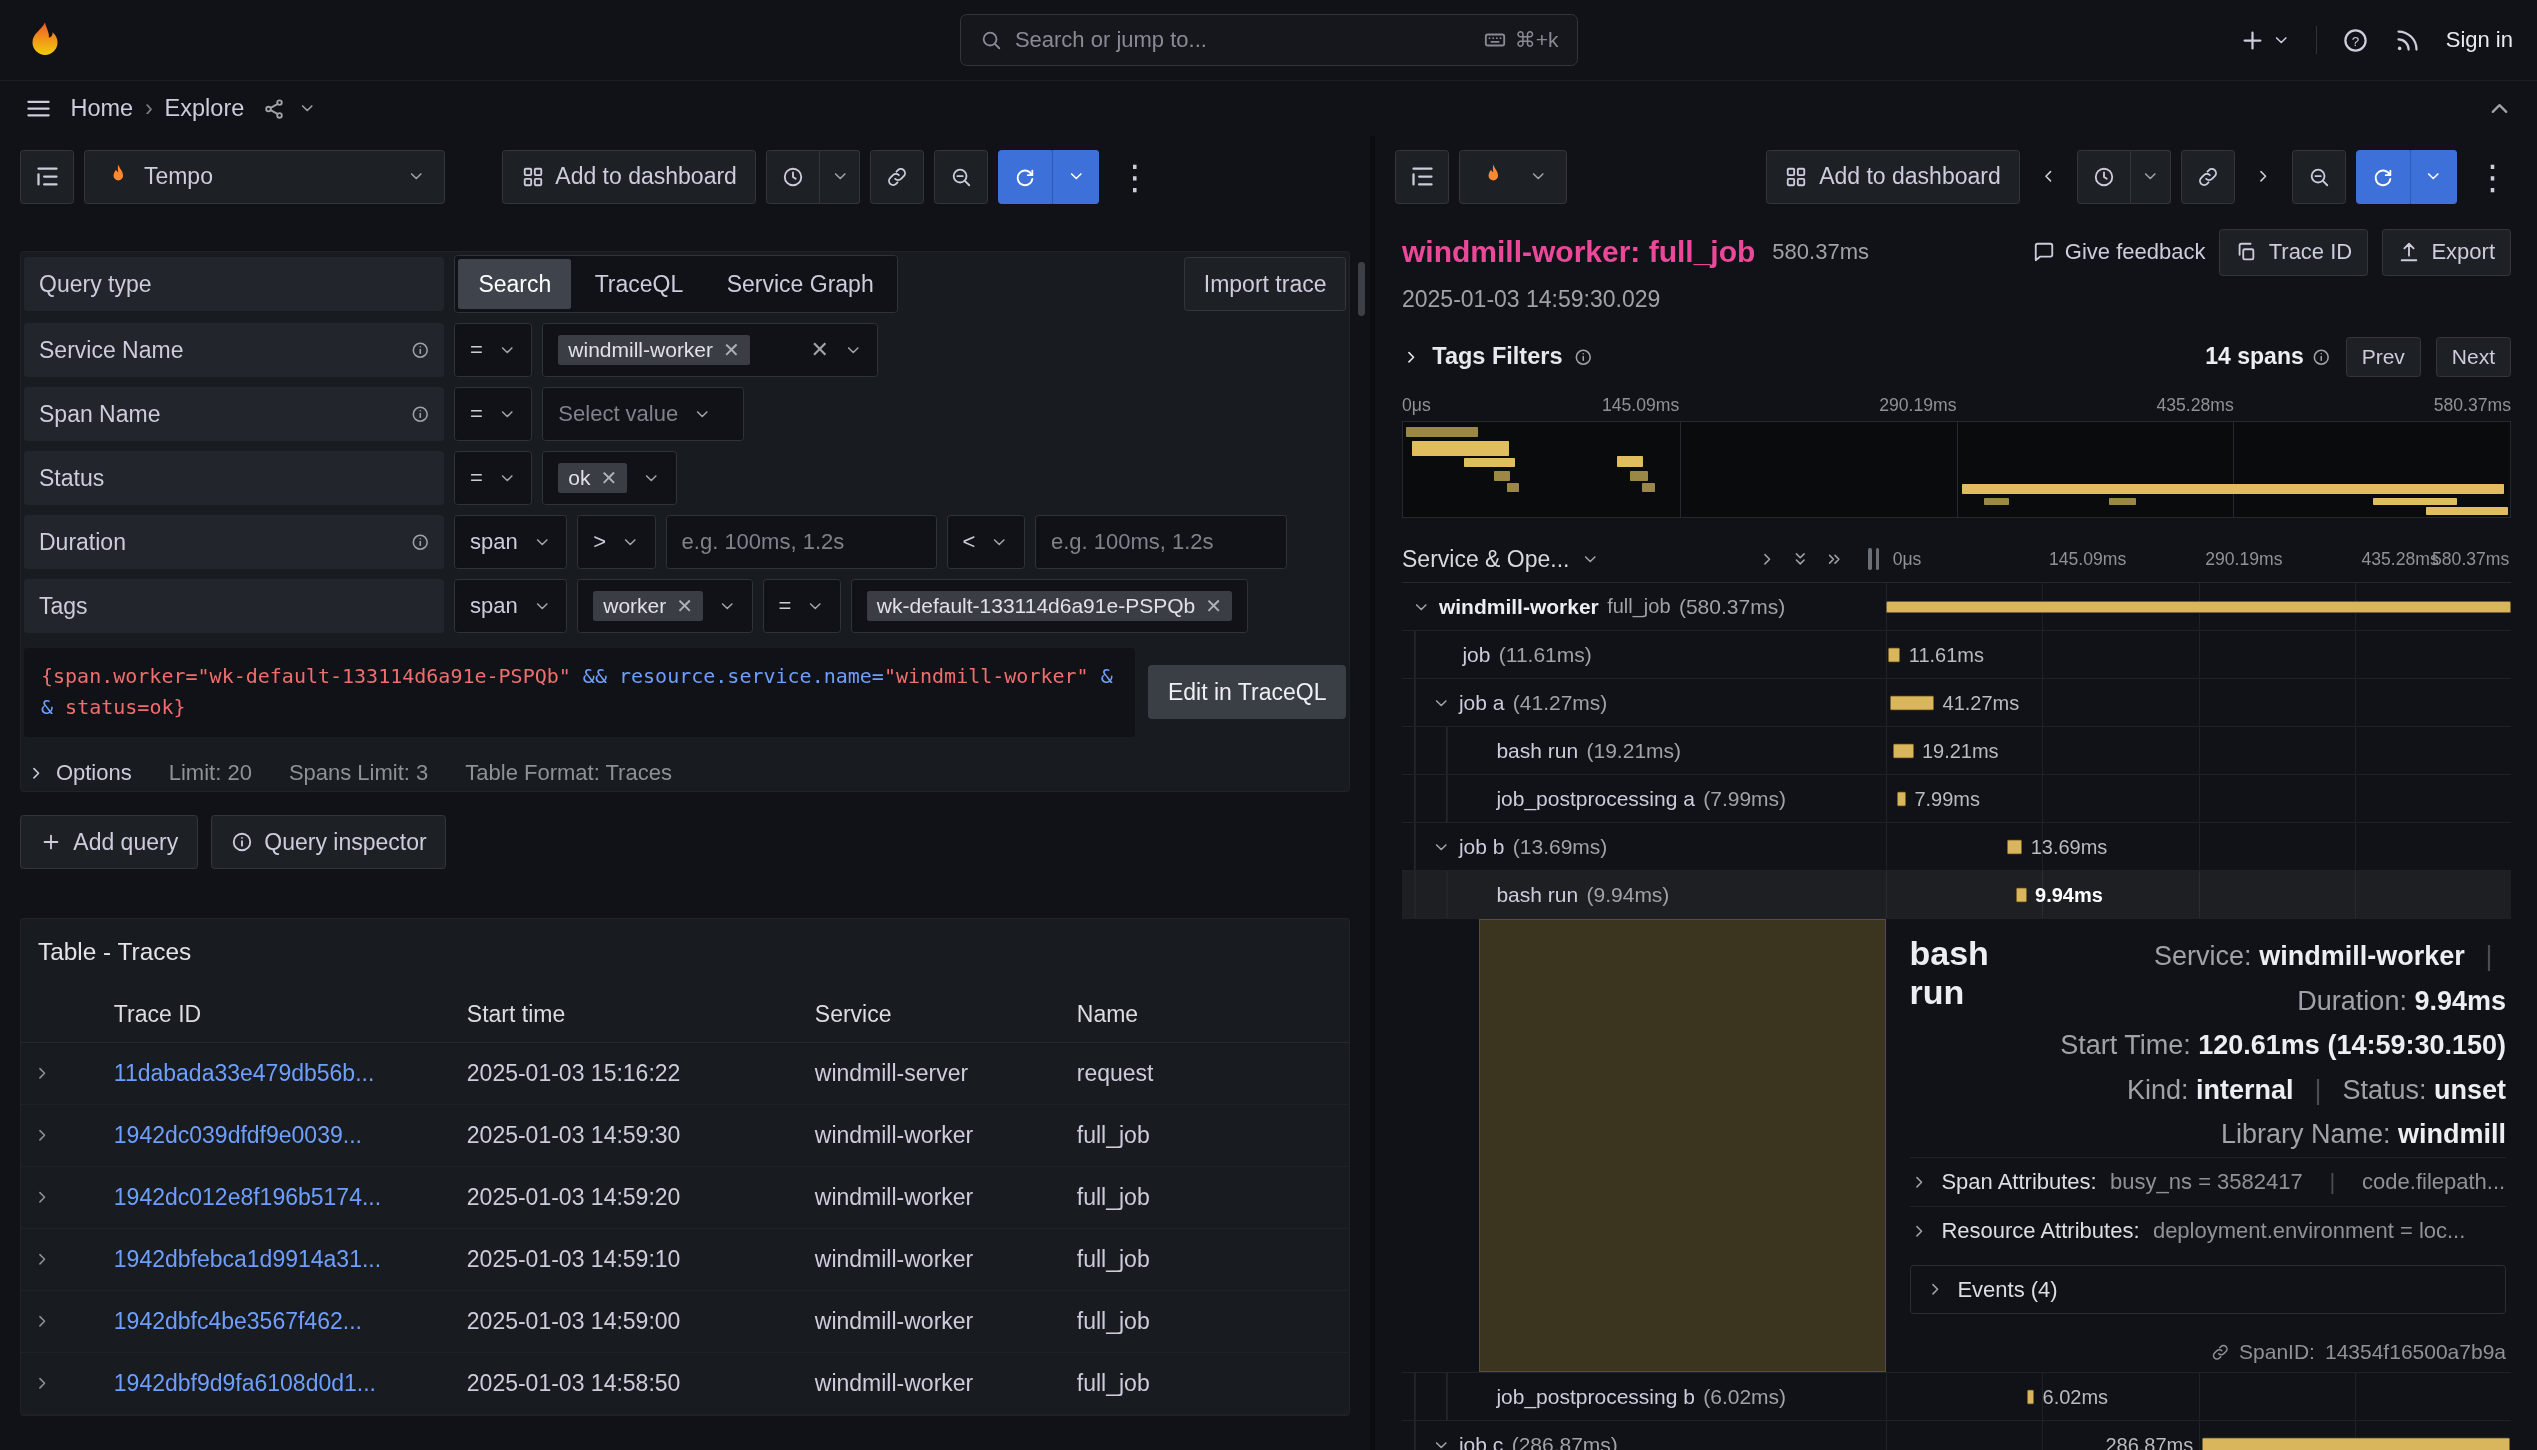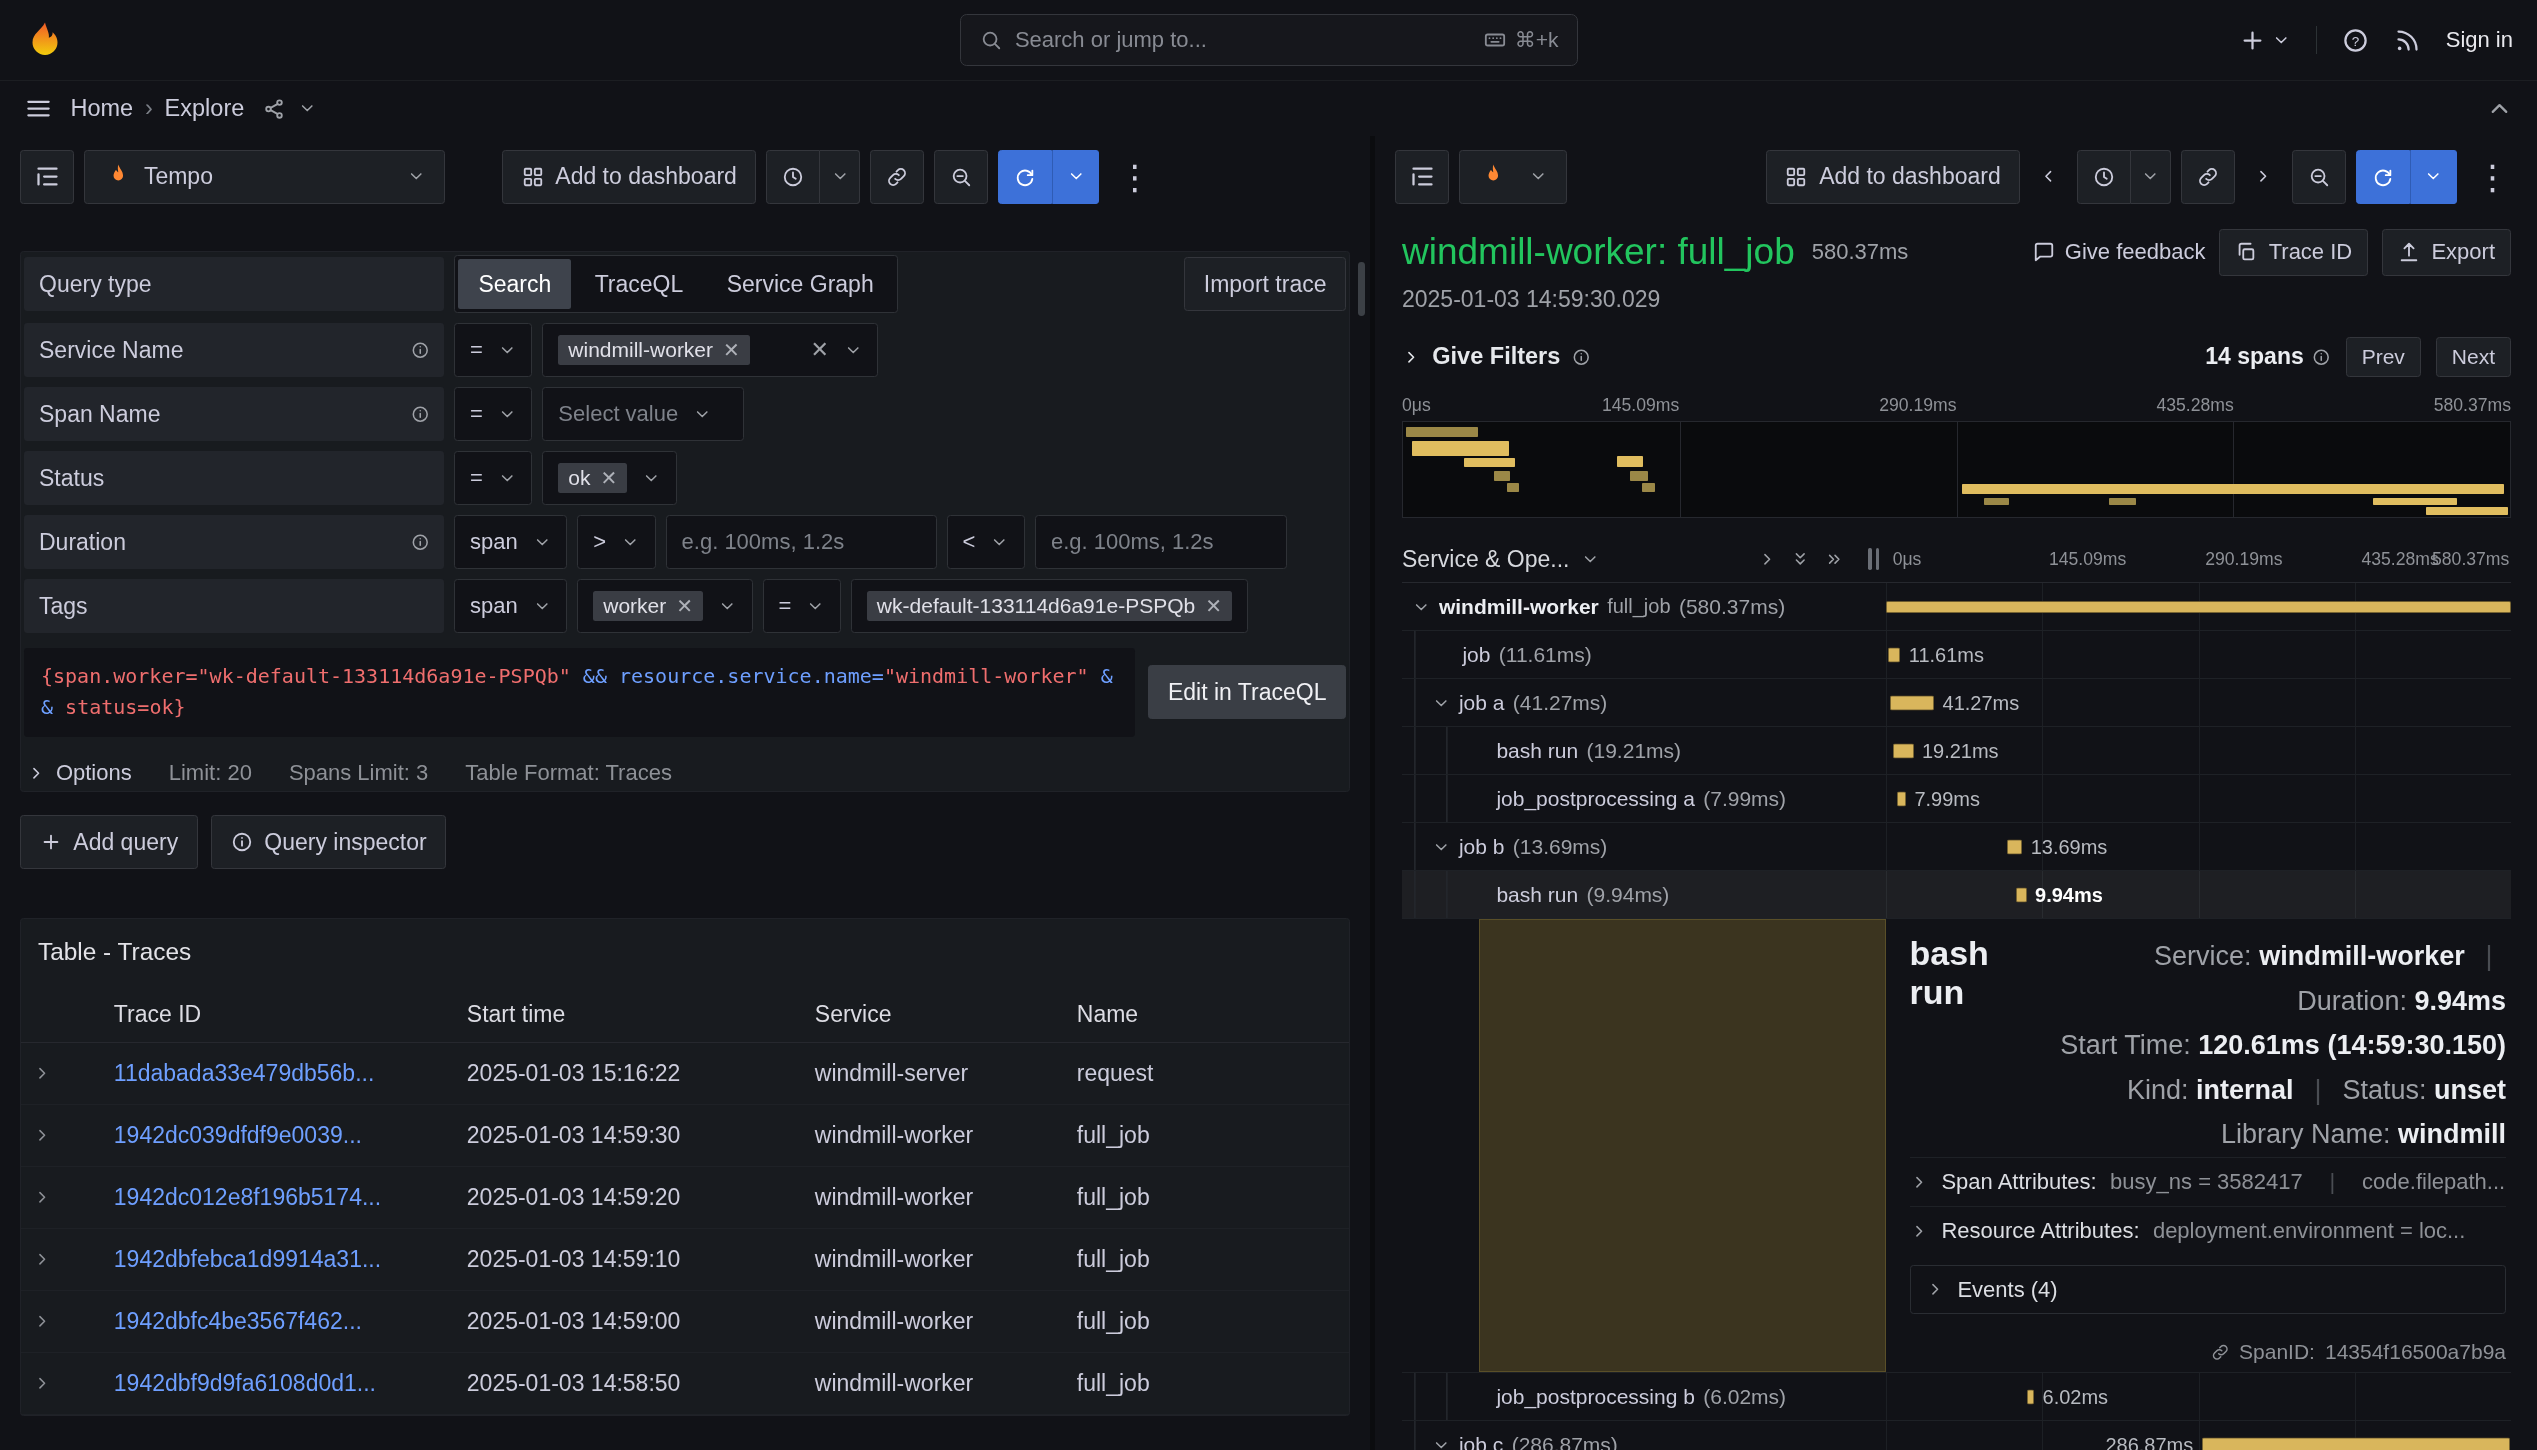--- a/index.html
+++ b/index.html
@@ -91,21 +91,21 @@
   table.traces th { text-align:left; font-weight:500; color:#dcdce3; padding:13.4px 11.8px; border-bottom:0.8px solid #26282e; }
   table.traces td { padding:17px 11.8px; border-bottom:0.8px solid #1e2126; color:#ccccdc; }
   .col-c { width:81px; } .col-id { width:353px; } .col-st { width:348px; } .col-sv { width:262px; }
   .tid { color:#6e9fff; text-decoration:none; }
   .rcaret { color:#8e9197; }
   .mini-scroll { position:absolute; right:5px; top:126px; width:6.7px; height:54px; background:#3c4046; border-radius:3.4px; }
 
   
   .trace-header { padding:11.8px 27px 0; }
   .th-row1 { display:flex; align-items:center; gap:17px; }
-  .tr-title { font-size:37px; font-weight:400; color:#22c55e; white-space:nowrap; }
+  .tr-title { font-size:30px; font-weight:700; color:#ec4899; white-space:nowrap; }
   .tr-dur { color:#9fa2a8; font-size:22px; }
   .th-right { margin-left:auto; display:flex; align-items:center; gap:13.4px; }
   .btn.small { height:47px; padding:0 15px; font-size:22px; }
   .feedback { display:flex; align-items:center; gap:10px; color:#ccccdc; }
   .th-ts { color:#9fa2a8; margin-top:10px; font-size:23px; }
 
   .filters { display:flex; align-items:center; padding:0 27px; height:54px; margin-top:17px; }
   .f-left { display:flex; align-items:center; gap:11.8px; font-size:23.5px; font-weight:600; color:#e6e8ec; }
   .f-right { margin-left:auto; display:flex; align-items:center; gap:15px; }
   .f-count { font-weight:700; color:#eceef2; font-size:23px; display:flex; gap:8.4px; align-items:center; }
@@ -707,21 +707,21 @@
         </span>
       </div>
       <div class="th-ts">2025-01-03 14:59:30.029</div>
     </div>
 
     <div class="filters">
       <span class="f-left">
         <svg class="ic xs" viewBox="0 0 24 24">
             <path d="M9 6l6 6-6 6"></path>
           </svg>
-        <span>Give Filters</span>
+        <span>Tags Filters</span>
         <svg class="ic xs cv" viewBox="0 0 24 24">
             <circle cx="12" cy="12" r="9"></circle>
             <path d="M12 11v5M12 7.5v.01"></path>
           </svg>
       </span>
       <span class="f-right">
         <span class="f-count">
           <span>14 spans</span>
           <svg class="ic xs cv" viewBox="0 0 24 24">
               <circle cx="12" cy="12" r="9"></circle>

